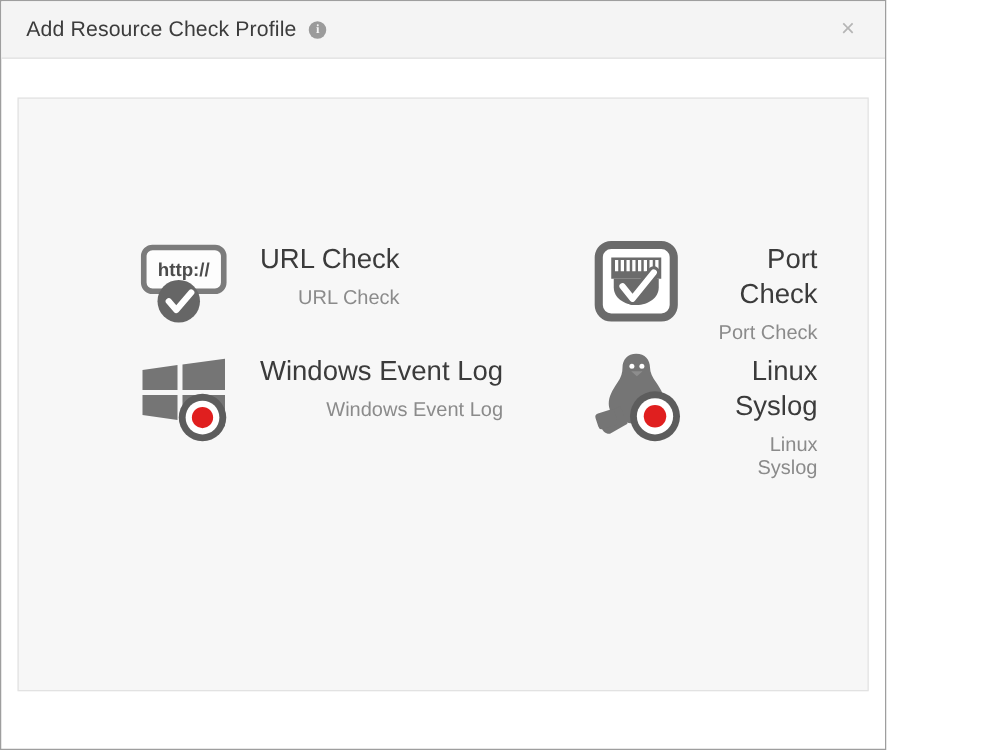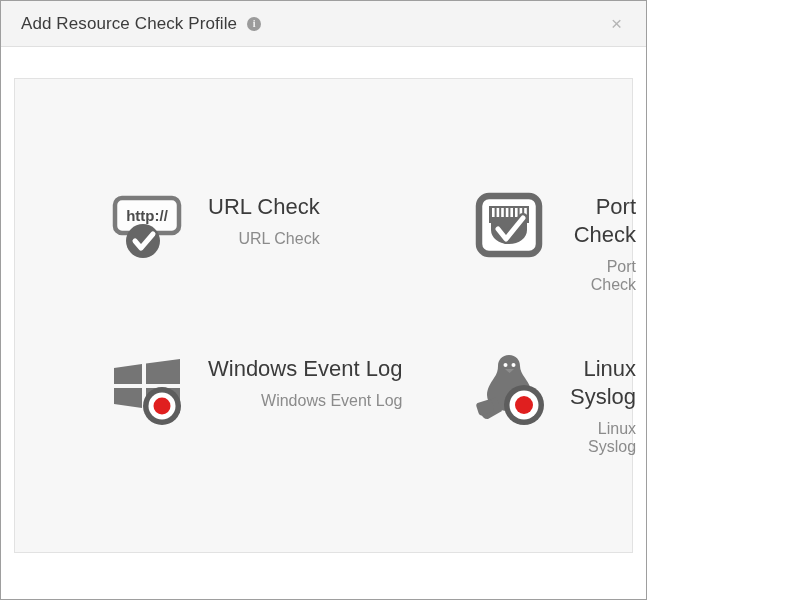--- a/index.html
+++ b/index.html
@@ -2,21 +2,21 @@
 <html><head>
 <meta charset="utf-8">
 <style>
   * { box-sizing: border-box; margin: 0; padding: 0; }
   html, body { width: 800px; height: 600px; }
   body {
     font-family: "Liberation Sans", "DejaVu Sans", sans-serif;
     background: #ffffff;
   }
   .dialog {
-    width: 647px; height: 600px;
+    width: 709px; height: 600px;
     border: 1px solid #9e9e9e;
     background: #ffffff;
     position: relative;
     overflow: hidden;
   }
   .dialog-header {
     height: 46px;
     background: #f4f4f4;
     border-bottom: 1px solid #e0e0e0;
     display: flex;
@@ -55,21 +55,20 @@
   .dialog-body {
     padding: 31px 13px 0 13px;
   }
   .panel {
     height: 475px;
     background: #f7f7f7;
     border: 1px solid #e2e2e2;
     display: grid;
     grid-template-columns: 362px auto;
     grid-auto-rows: 90px;
-    row-gap: 72px;
     padding: 112px 40px 0 95px;
     align-content: start;
   }
   .profile-item {
     display: flex;
     align-items: flex-start;
     gap: 22px;
     cursor: pointer;
   }
   .profile-icon {

